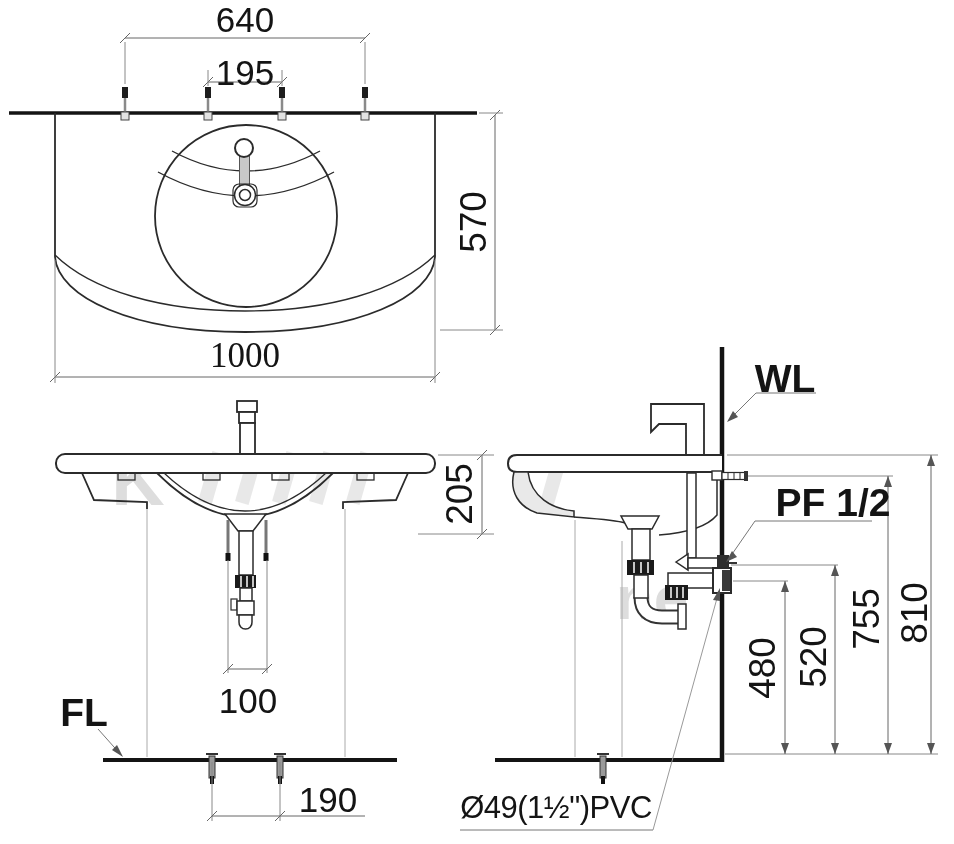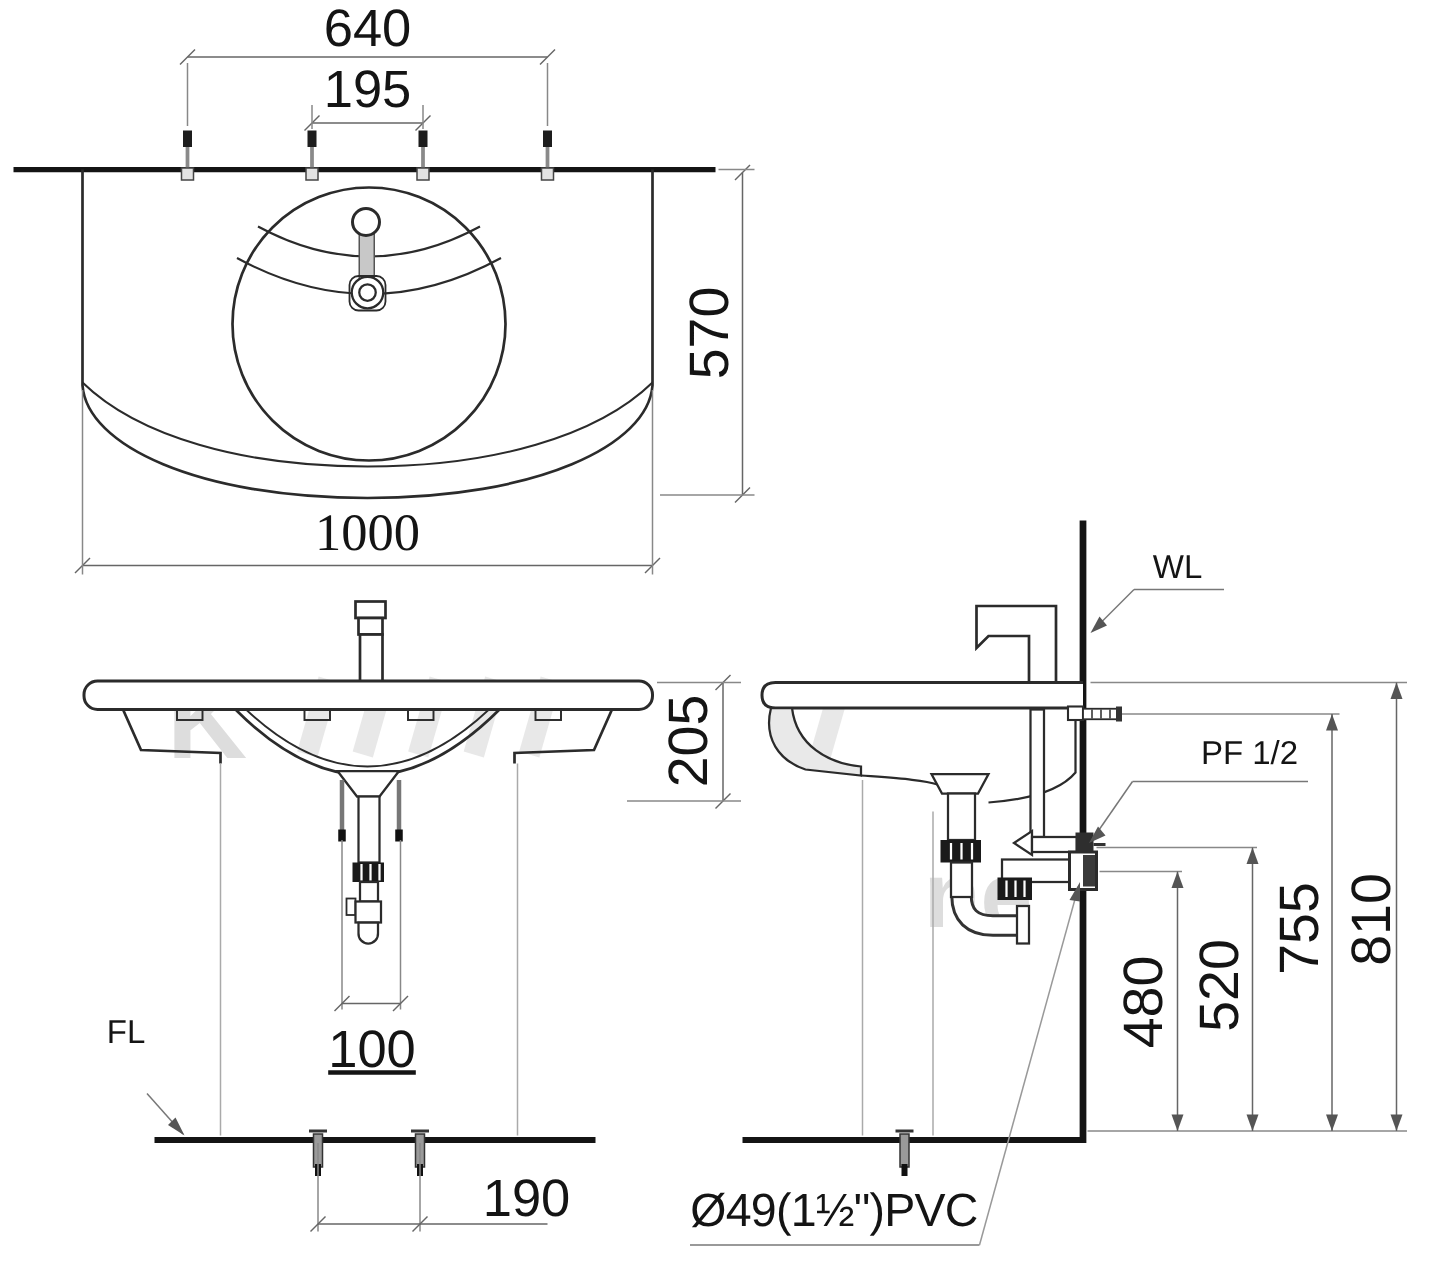--- a/index.html
+++ b/index.html
@@ -4,21 +4,21 @@
 <style>
   html,body{margin:0;padding:0;background:#fff;}
   #stage{position:relative;width:954px;height:844px;background:#fff;overflow:hidden;
          font-family:"Liberation Sans", sans-serif;}
   svg{position:absolute;left:0;top:0;}
   .txt{position:absolute;color:#141414;white-space:nowrap;
        transform:translate(-50%,-50%);line-height:1;}
   .rot{transform:translate(-50%,-50%) rotate(-90deg);}
   .s35{font-size:35px;}
   .s37{font-size:37px;}
-  .s33{font-size:22px;}
+  .s33{font-size:39px;font-weight:bold;}
   .s31{font-size:31px;letter-spacing:-0.5px;}
   .wm{position:absolute;color:#c7c7c7;opacity:.6;transform:translate(-50%,-50%);
       font-weight:bold;line-height:1;}
   .stripe{position:absolute;width:14px;height:52px;background:#d6d6d6;opacity:.55;
           transform:rotate(16deg);}
 </style>
 </head>
 <body>
 
 <div id="stage">
@@ -239,28 +239,28 @@
       <line x1="755" y1="521" x2="728" y2="560" stroke="#777"></line>
       <polygon points="726,562 737,557 732,551" fill="#555" stroke="none"></polygon>
 
       <line x1="460" y1="830" x2="653" y2="830" stroke="#777"></line>
       <line x1="653" y1="830" x2="719" y2="591" stroke="#999"></line>
       <polygon points="720,588 720,601 713,600" fill="#555" stroke="none"></polygon>
     </g>
   </svg>
 
   <div class="txt s35" style="left:245px;top:19px;">640</div>
-  <div class="txt s35" style="left:245px;top:60px;text-align:center;">195</div>
+  <div class="txt s35" style="left:245px;top:72px;text-align:center;">195</div>
   <div class="txt s37 rot" style="left:473px;top:222px;">570</div>
   <div class="txt s35" style="left:245px;top:355px;font-family:Liberation Serif, serif;">1000</div>
 
   <div class="txt s37 rot" style="left:459px;top:494px;">205</div>
-  <div class="txt s35" style="left:248px;top:700px;text-decoration:underline;">100</div>
-  <div class="txt s33" style="left:84px;top:688px;">FL</div>
-  <div class="txt s35" style="left:351px;top:799px;text-align:right;">190</div>
+  <div class="txt s35" style="left:248px;top:700px;">100</div>
+  <div class="txt s33" style="left:84px;top:712px;">FL</div>
+  <div class="txt s35" style="left:328px;top:799px;text-align:right;">190</div>
 
   <div class="txt s33" style="left:785px;top:378px;">WL</div>
   <div class="txt s33" style="left:833px;top:502px;">PF 1/2</div>
   <div class="txt s31" style="left:556px;top:807px;">Ø49(1½")PVC</div>
   <div class="txt s37 rot" style="left:762px;top:668px;">480</div>
   <div class="txt s37 rot" style="left:813px;top:657px;">520</div>
   <div class="txt s37 rot" style="left:866px;top:619px;">755</div>
   <div class="txt s37 rot" style="left:914px;top:613px;">810</div>
 
 </div>

